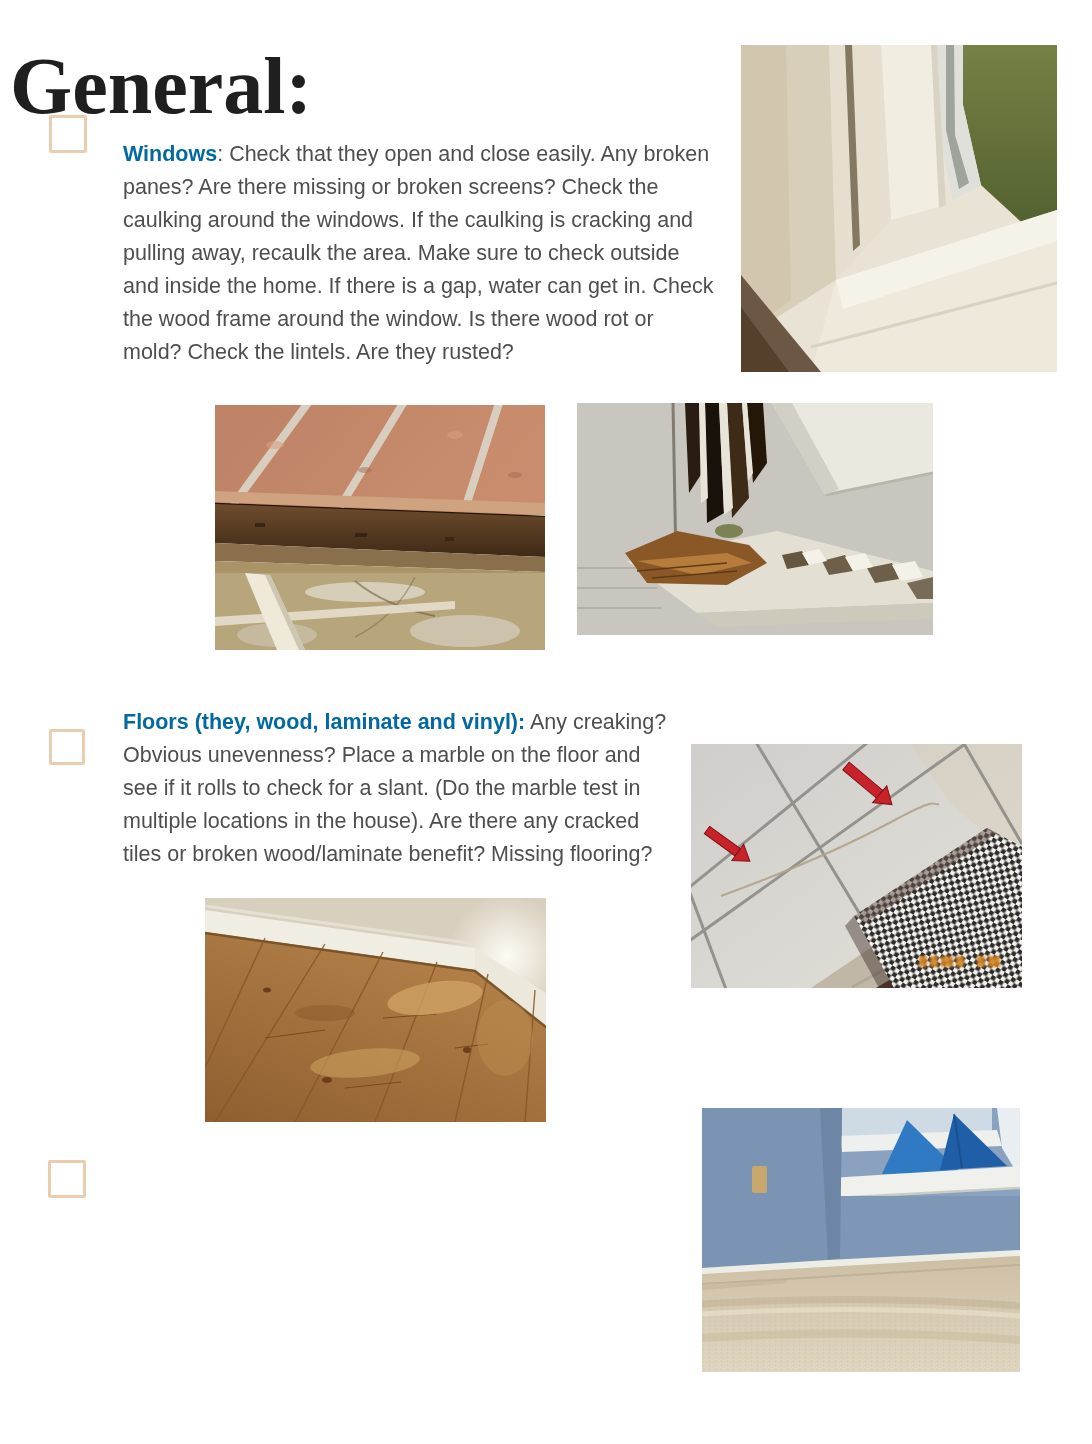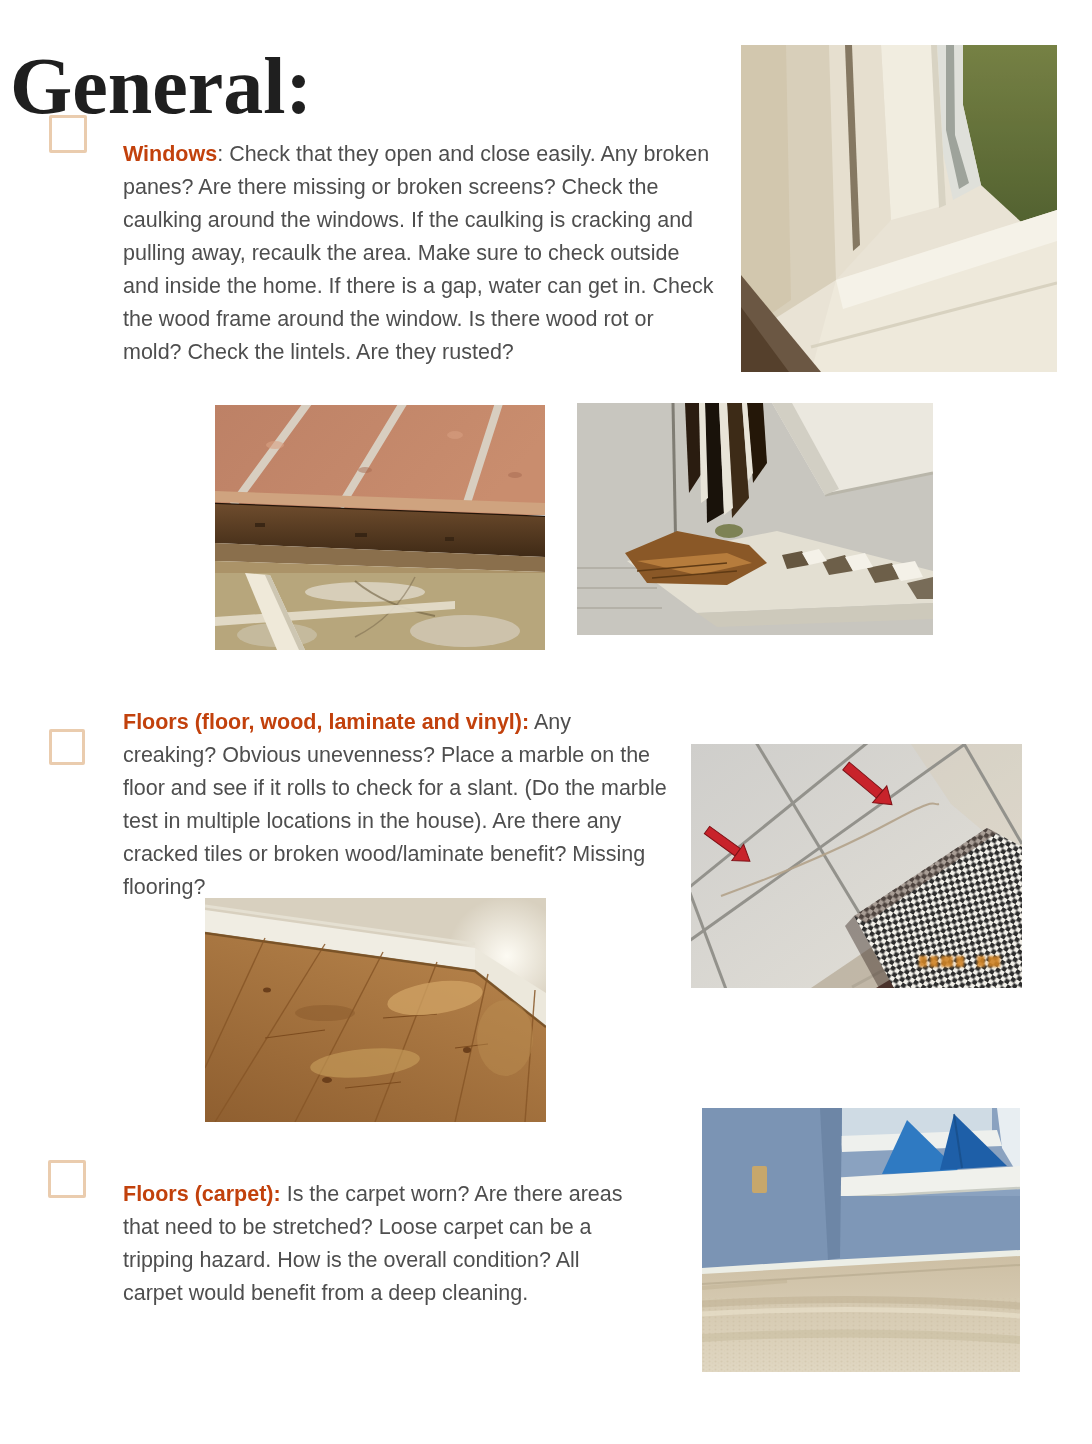--- a/index.html
+++ b/index.html
@@ -1,21 +1,21 @@
 <!DOCTYPE html>
 <html><head>
 <meta charset="utf-8">
 <style>
   html,body{margin:0;padding:0;background:#ffffff;}
   .canvas{position:relative;width:1092px;height:1444px;background:#ffffff;overflow:hidden;
           font-family:"Liberation Sans", sans-serif;}
   .page-title{position:absolute;left:10px;top:-8px;font-family:"Liberation Serif", serif;
           font-size:80px;font-weight:600;color:#1f1f1f;letter-spacing:0px;line-height:1;}
   .check-item-text{position:absolute;font-size:21.5px;line-height:33px;color:#4e4e4e;}
-  .check-item-text b{color:#c2410c;font-weight:700;}
+  .check-item-text b{color:#0369a1;font-weight:700;}
   .checkbox{position:absolute;width:38px;height:38px;border:3px solid #eaccae;border-radius:2px;
           background:#ffffff;box-sizing:border-box;}
   .photo{position:absolute;margin:0;padding:0;line-height:0;}
   .photo svg{display:block;}
 </style>
 </head>
 <body>
 
 <div class="canvas">
 
@@ -118,21 +118,21 @@
       <polygon points="245,158 268,152 276,168 252,172" fill="#4f3e27" opacity="0.8"></polygon>
       <polygon points="290,165 315,160 322,176 298,180" fill="#4f3e27" opacity="0.8"></polygon>
       <polygon points="225,150 242,146 250,158 232,162" fill="#f4f1e8"></polygon>
       <polygon points="268,154 288,150 296,164 276,168" fill="#f4f1e8"></polygon>
       <polygon points="315,162 338,158 346,174 324,178" fill="#f4f1e8"></polygon>
       <polygon points="330,180 356,174 356,196 340,196" fill="#4a3a24" opacity="0.7"></polygon>
     </svg>
   </figure>
 
   <div class="checkbox" style="left:49px;top:729px;width:36px;height:36px;"></div>
-  <p class="check-item-text" style="left:123px;top:684px;width:545px;"><b>Floors (floor, wood, laminate and vinyl):</b><span> </span><span>Any creaking? Obvious unevenness? Place a marble on the floor and see if it rolls to check for a slant. (Do the marble test in multiple locations in the house). Are there any cracked tiles or broken wood/laminate benefit? Missing flooring?</span></p>
+  <p class="check-item-text" style="left:123px;top:684px;width:545px;"><b>Floors (they, wood, laminate and vinyl):</b><span> </span><span>Any creaking? Obvious unevenness? Place a marble on the floor and see if it rolls to check for a slant. (Do the marble test in multiple locations in the house). Are there any cracked tiles or broken wood/laminate benefit? Missing flooring?</span></p>
 
   <figure class="photo" style="left:691px;top:744px;" aria-label="Cracked floor tiles marked by two red arrows, rolled mat at right">
     <svg width="331" height="244" viewBox="0 0 331 244">
       <defs>
         <linearGradient id="t-bg" x1="0" y1="0" x2="1" y2="1">
           <stop offset="0" stop-color="#cfcecb"></stop>
             <stop offset="1" stop-color="#e3e0d8"></stop>
         </linearGradient>
         <pattern id="t-check" width="9" height="9" patternUnits="userSpaceOnUse" patternTransform="rotate(32)">
           <rect width="9" height="9" fill="#f3f1ea"></rect>
@@ -220,21 +220,20 @@
       <ellipse cx="160" cy="165" rx="55" ry="14" fill="#caa05e" opacity="0.6" transform="rotate(-5 160 165)"></ellipse>
       <ellipse cx="300" cy="140" rx="28" ry="38" fill="#b98c4f" opacity="0.5"></ellipse>
       <ellipse cx="120" cy="115" rx="30" ry="8" fill="#8a5a2c" opacity="0.5"></ellipse>
       <ellipse cx="122" cy="182" rx="5" ry="3" fill="#6b3f1b"></ellipse>
       <ellipse cx="262" cy="152" rx="4" ry="3" fill="#6b3f1b"></ellipse>
       <ellipse cx="62" cy="92" rx="4" ry="2.5" fill="#6b3f1b"></ellipse>
     </svg>
   </figure>
 
   <div class="checkbox" style="left:48px;top:1160px;"></div>
-  <p class="check-item-text" style="left:123px;top:1156px;width:512px;"><b>Floors (carpet):</b><span> </span><span>Is the carpet worn? Are there areas that need to be stretched? Loose carpet can be a tripping hazard. How is the overall condition? All carpet would benefit from a deep cleaning.</span></p>
 
   <figure class="photo" style="left:702px;top:1108px;" aria-label="Wrinkled beige carpet in a blue room with window seat">
     <svg width="318" height="264" viewBox="0 0 318 264">
       <defs>
         <linearGradient id="c-carpet" x1="0" y1="0" x2="0" y2="1">
           <stop offset="0" stop-color="#cdbfa4"></stop>
             <stop offset="1" stop-color="#e0d7c2"></stop>
         </linearGradient>
         <pattern id="c-dots" width="6" height="4" patternUnits="userSpaceOnUse">
           <circle cx="1.5" cy="1.5" r="1" fill="#c3b598"></circle>

